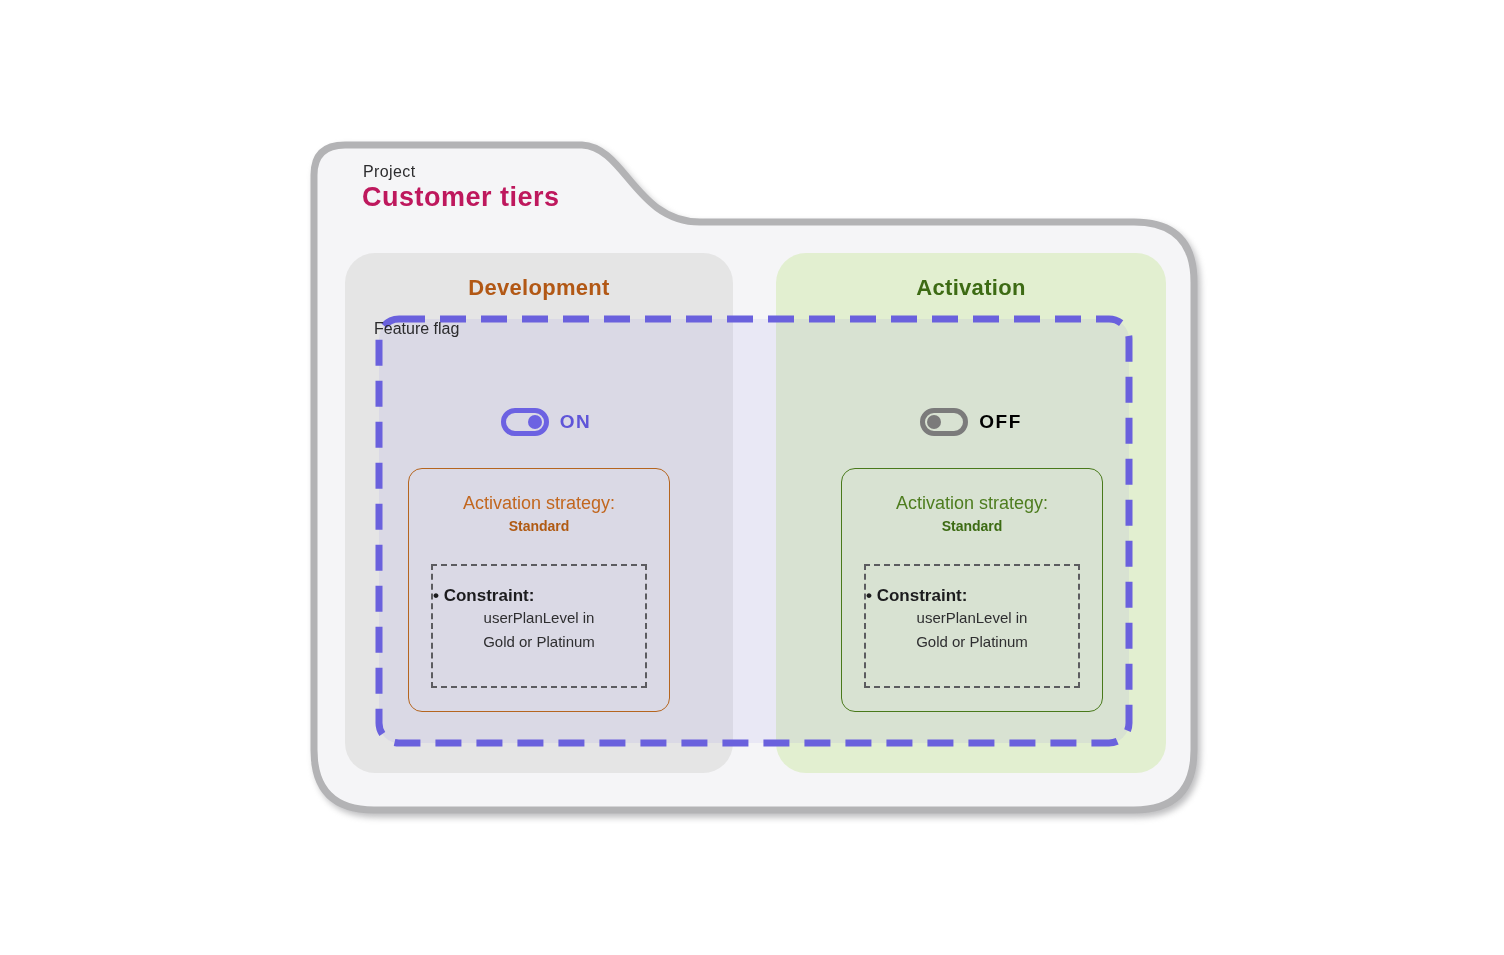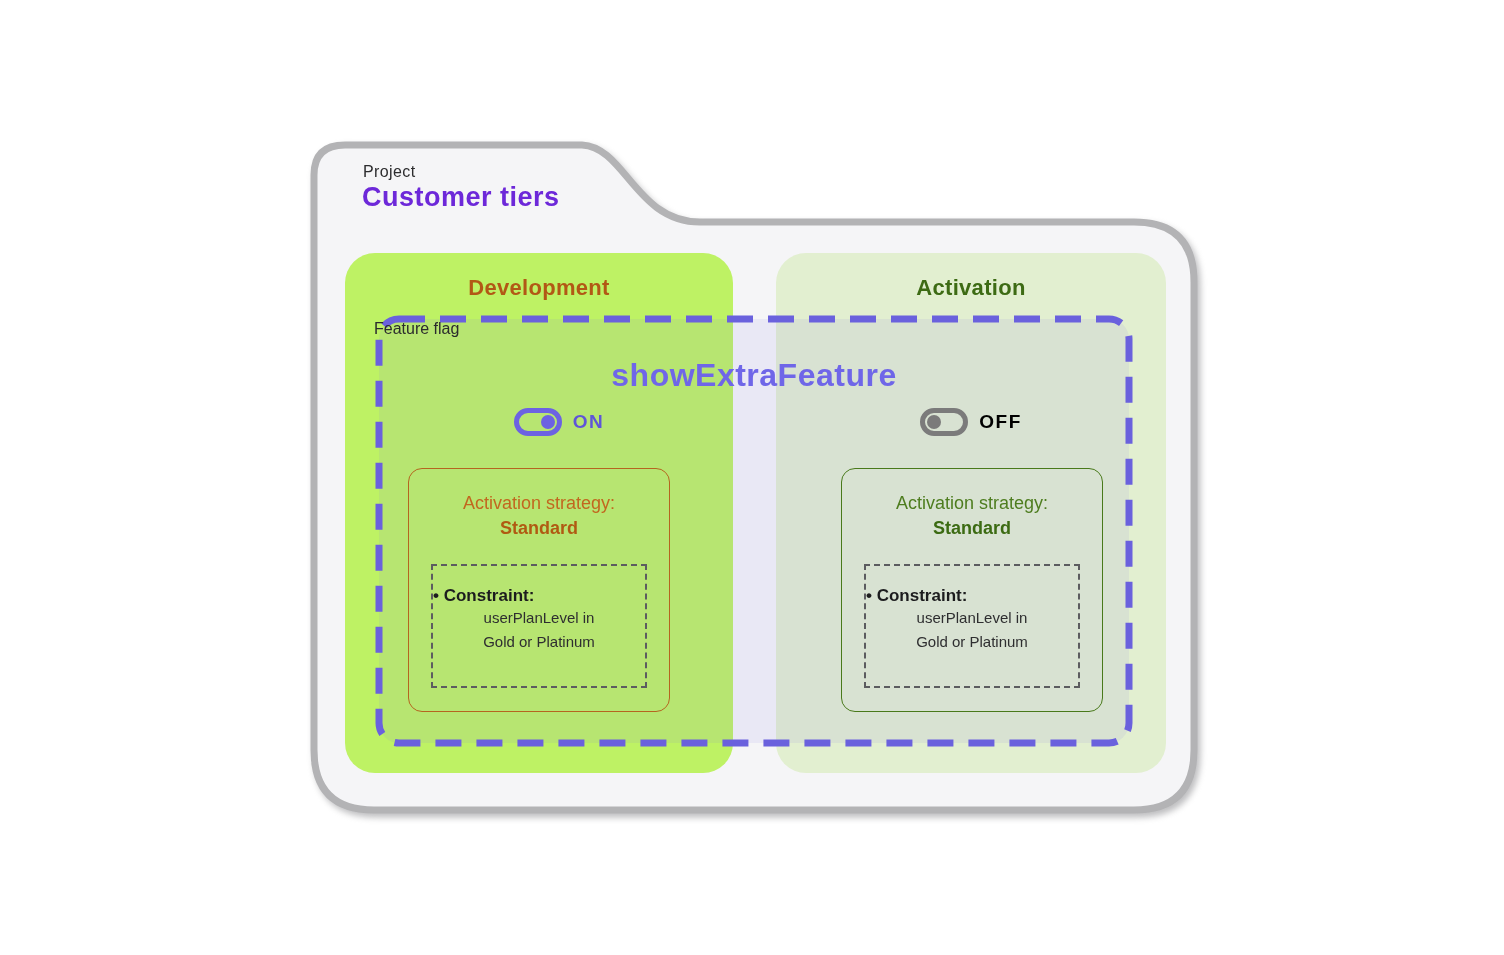--- a/index.html
+++ b/index.html
@@ -19,26 +19,26 @@
     position: absolute; left: 0; top: 0; z-index: 0;
     filter: drop-shadow(3px 4px 3px rgba(110,110,115,0.45));
   }
 
   .project-label {
     position: absolute; left: 363px; top: 163px;
     font-size: 16px; color: #2c2c2e; letter-spacing: 0.4px; z-index: 3;
   }
   .project-title {
     position: absolute; left: 362px; top: 182px;
-    font-size: 27px; font-weight: bold; color: #6d28d9; letter-spacing: 0.5px; z-index: 3;
+    font-size: 27px; font-weight: bold; color: #be185d; letter-spacing: 0.5px; z-index: 3;
   }
 
   
   .env { position: absolute; top: 253px; height: 520px; border-radius: 30px; }
-  .env-dev  { left: 345px; width: 388px; background: #bef264; }
+  .env-dev  { left: 345px; width: 388px; background: #e5e5e5; }
   .env-prod { left: 776px; width: 390px; background: #e2efd0; }
   .env-header {
     position: absolute; top: 22px; left: 0; width: 100%; text-align: center;
     font-size: 22px; font-weight: bold; letter-spacing: 0.3px; z-index: 3;
   }
   .env-dev .env-header  { color: #b25815; }
   .env-prod .env-header { color: #3d6b14; }
 
   
   .flag-overlay { position: absolute; left: 374px; top: 314px; width: 760px; height: 434px; z-index: 2; }
@@ -49,21 +49,21 @@
   .flag-name {
     position: absolute; left: 374px; top: 357px; width: 760px; text-align: center;
     font-size: 32px; font-weight: bold; color: #6f66e8; letter-spacing: 0.5px; z-index: 3;
   }
 
   
   .toggle-row {
     position: absolute; top: 408px; display: flex; align-items: center;
     justify-content: center; gap: 11px; z-index: 3;
   }
-  .toggle-row-dev  { left: 365px; width: 388px; }
+  .toggle-row-dev  { left: 352px; width: 388px; }
   .toggle-row-prod { left: 776px; width: 390px; }
   .toggle {
     box-sizing: border-box; width: 48px; height: 28px;
     border-radius: 14px; border: 5px solid; position: relative; cursor: pointer;
   }
   .toggle-on  { border-color: #6c62e2; }
   .toggle-off { border-color: #7b7b7b; }
   .knob { position: absolute; width: 14px; height: 14px; border-radius: 50%; top: 2px; }
   .toggle-on  .knob { right: 2px; background: #6c62e2; }
   .toggle-off .knob { left: 2px;  background: #7b7b7b; }
@@ -74,21 +74,21 @@
   
   .strategy-card {
     position: absolute; top: 468px; width: 262px; height: 244px;
     border-radius: 14px; border: 1.5px solid; box-sizing: border-box; z-index: 3;
   }
   .card-dev  { left: 408px; border-color: #b5651f; }
   .card-prod { left: 841px; border-color: #49791b; }
   .strategy-label { margin-top: 24px; text-align: center; font-size: 18px; }
   .card-dev  .strategy-label { color: #c2671f; }
   .card-prod .strategy-label { color: #4e7d1f; }
-  .strategy-value { margin-top: 4px; text-align: center; font-size: 18px; font-weight: bold; }
+  .strategy-value { margin-top: 4px; text-align: center; font-size: 14px; font-weight: bold; }
   .card-dev  .strategy-value { color: #b05a12; }
   .card-prod .strategy-value { color: #3c6b13; }
 
   .constraint-box {
     position: absolute; left: 22px; top: 95px; width: 216px; height: 124px;
     border: 2px dashed #5c5c60; box-sizing: border-box;
   }
   .constraint-title {
     margin-top: 20px; 
     font-size: 17px; font-weight: bold; color: #1c1c1e;
@@ -123,21 +123,20 @@
   </div>
 
   <div class="env env-prod">
     <div class="env-header">Activation</div>
   </div>
 
   <svg class="flag-overlay" width="760" height="434" viewBox="0 0 760 434">
     <rect x="5" y="5" width="750" height="424" rx="20" fill="rgba(128,120,232,0.10)" stroke="#6a61dd" stroke-width="7" stroke-dasharray="26 15"></rect>
   </svg>
   <div class="flag-label">Feature flag</div>
-  <div class="flag-name">showExtraFeature</div>
 
   <div class="toggle-row toggle-row-dev">
     <div class="toggle toggle-on">
       <div class="knob"></div>
     </div>
     <div class="toggle-state state-on">ON</div>
   </div>
 
   <div class="toggle-row toggle-row-prod">
     <div class="toggle toggle-off">

